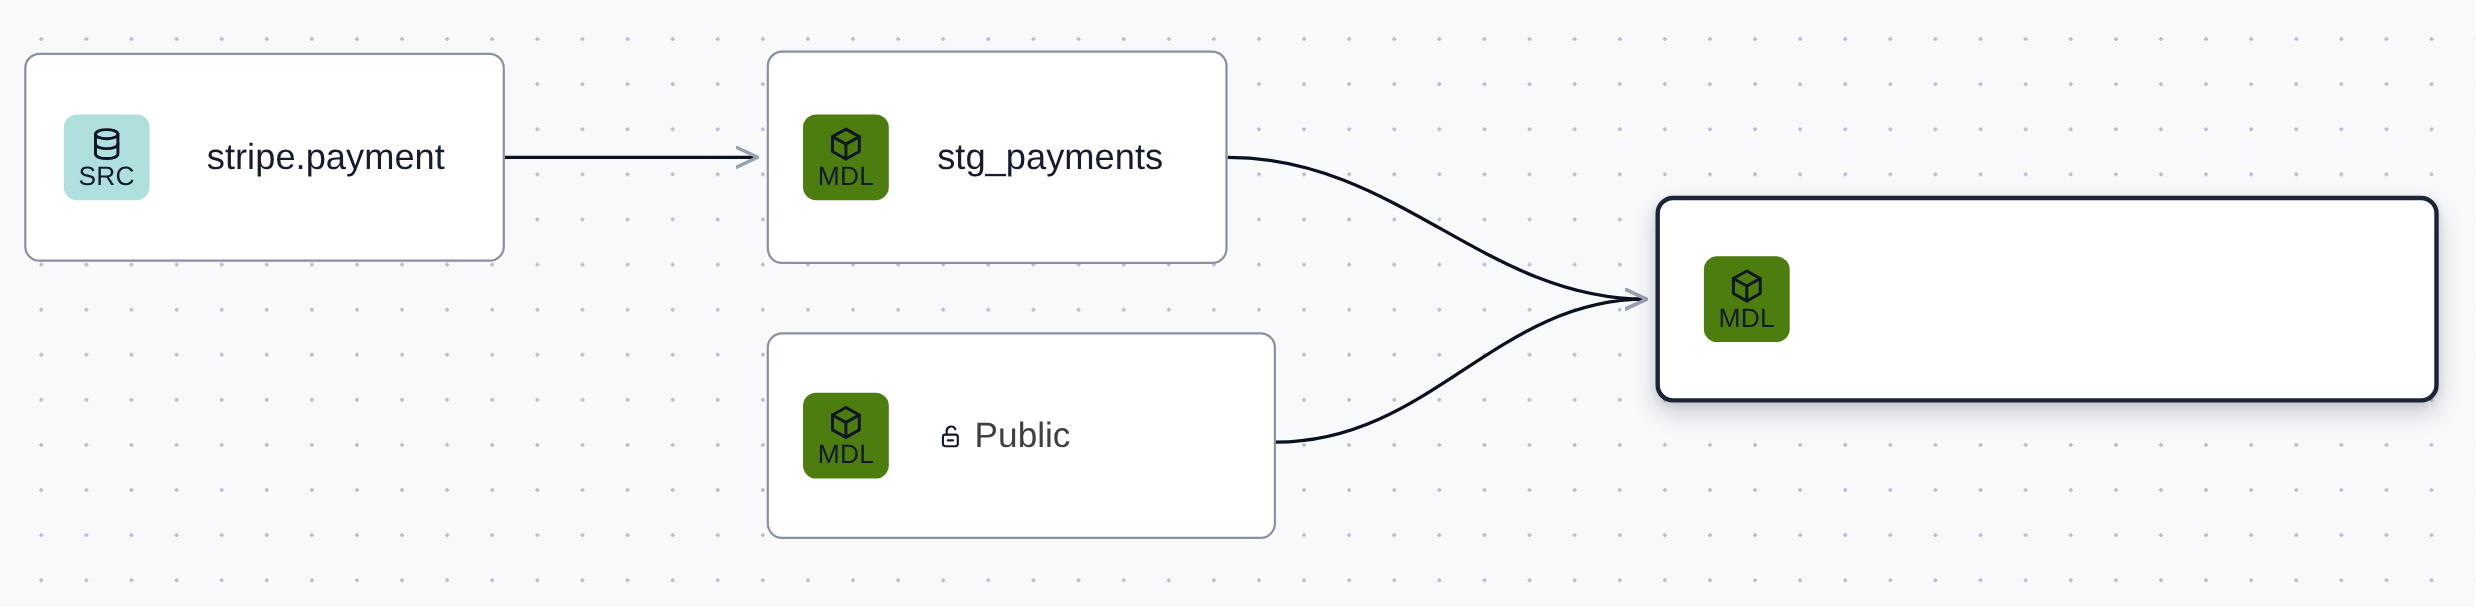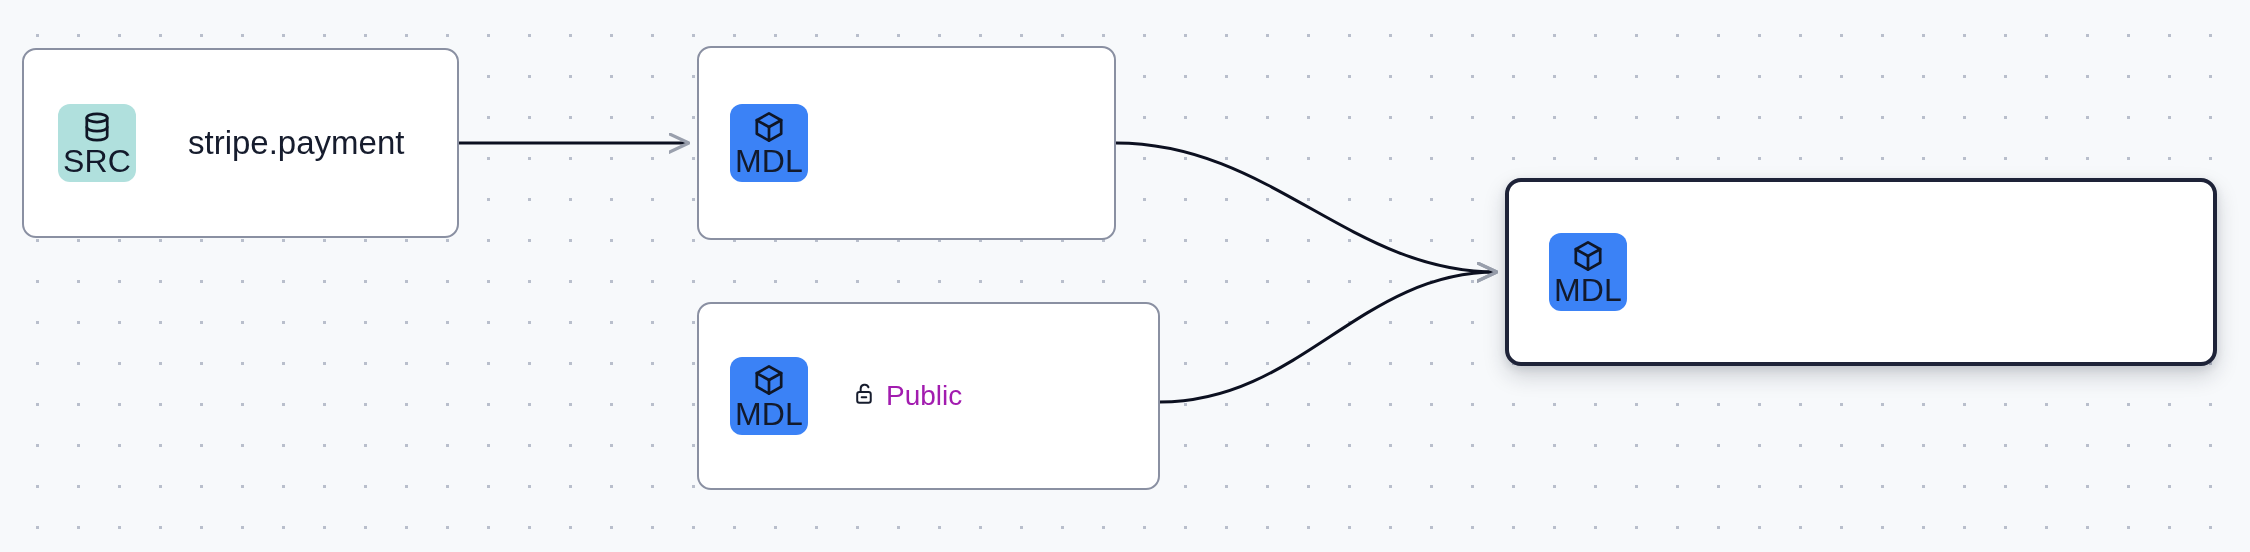--- a/index.html
+++ b/index.html
@@ -55,26 +55,26 @@
     width: 78px;
     height: 78px;
     border-radius: 12px;
     display: flex;
     flex-direction: column;
     align-items: center;
     justify-content: center;
     gap: 1px;
   }
   .badge.src { background: #b0e0dd; }
-  .badge.mdl { background: #3b82f6; text-align: center; }
+  .badge.mdl { background: #4d7c0f; text-align: center; }
 
   .badge svg { display: block; }
 
   .badge-text {
-    font-size: 32px;
+    font-size: 24px;
     line-height: 1;
     color: #131a2b;
     letter-spacing: 0.2px;
     font-family: "Liberation Sans", sans-serif;
   }
 
   .node-body {
     display: flex;
     flex-direction: column;
     justify-content: center;
@@ -84,24 +84,25 @@
   .node-title {
     font-size: 33px;
     line-height: 1.05;
     color: #161c2d;
     white-space: nowrap;
     font-family: "Liberation Sans", sans-serif;
   }
 
   .node-sub {
     display: flex;
+    align-items: center;
     gap: 9px;
-    font-size: 28px;
+    font-size: 32px;
     line-height: 1.05;
-    color: #a21caf;
+    color: #404040;
     white-space: nowrap;
   }
   .node-sub svg { display: block; flex: 0 0 auto; }
 
   
   #node-stripe-payment {
     left: 22px; top: 48px;
     width: 437px; height: 190px;
     padding-left: 34px;
   }
@@ -166,20 +167,23 @@
   <div class="node" id="node-stg-payments">
     <div class="badge mdl">
       <span>
         <svg width="34" height="34" viewBox="0 0 24 24" fill="none" stroke="#0f1626" stroke-width="1.9" stroke-linecap="round" stroke-linejoin="round">
           <path d="M12 2.4 L20.6 7.2 L12 12 L3.4 7.2 Z"></path>
           <path d="M3.4 7.2 V16.8 L12 21.6 V12"></path>
           <path d="M20.6 7.2 V16.8 L12 21.6"></path>
         </svg>
       </span>
       <span class="badge-text">MDL</span>
+    </div>
+    <div class="node-body">
+      <div class="node-title">stg_payments</div>
     </div>
   </div>
 
   <div class="node" id="node-fct-orders">
     <div class="badge mdl">
       <span>
         <svg width="34" height="34" viewBox="0 0 24 24" fill="none" stroke="#0f1626" stroke-width="1.9" stroke-linecap="round" stroke-linejoin="round">
           <path d="M12 2.4 L20.6 7.2 L12 12 L3.4 7.2 Z"></path>
           <path d="M3.4 7.2 V16.8 L12 21.6 V12"></path>
           <path d="M20.6 7.2 V16.8 L12 21.6"></path>

